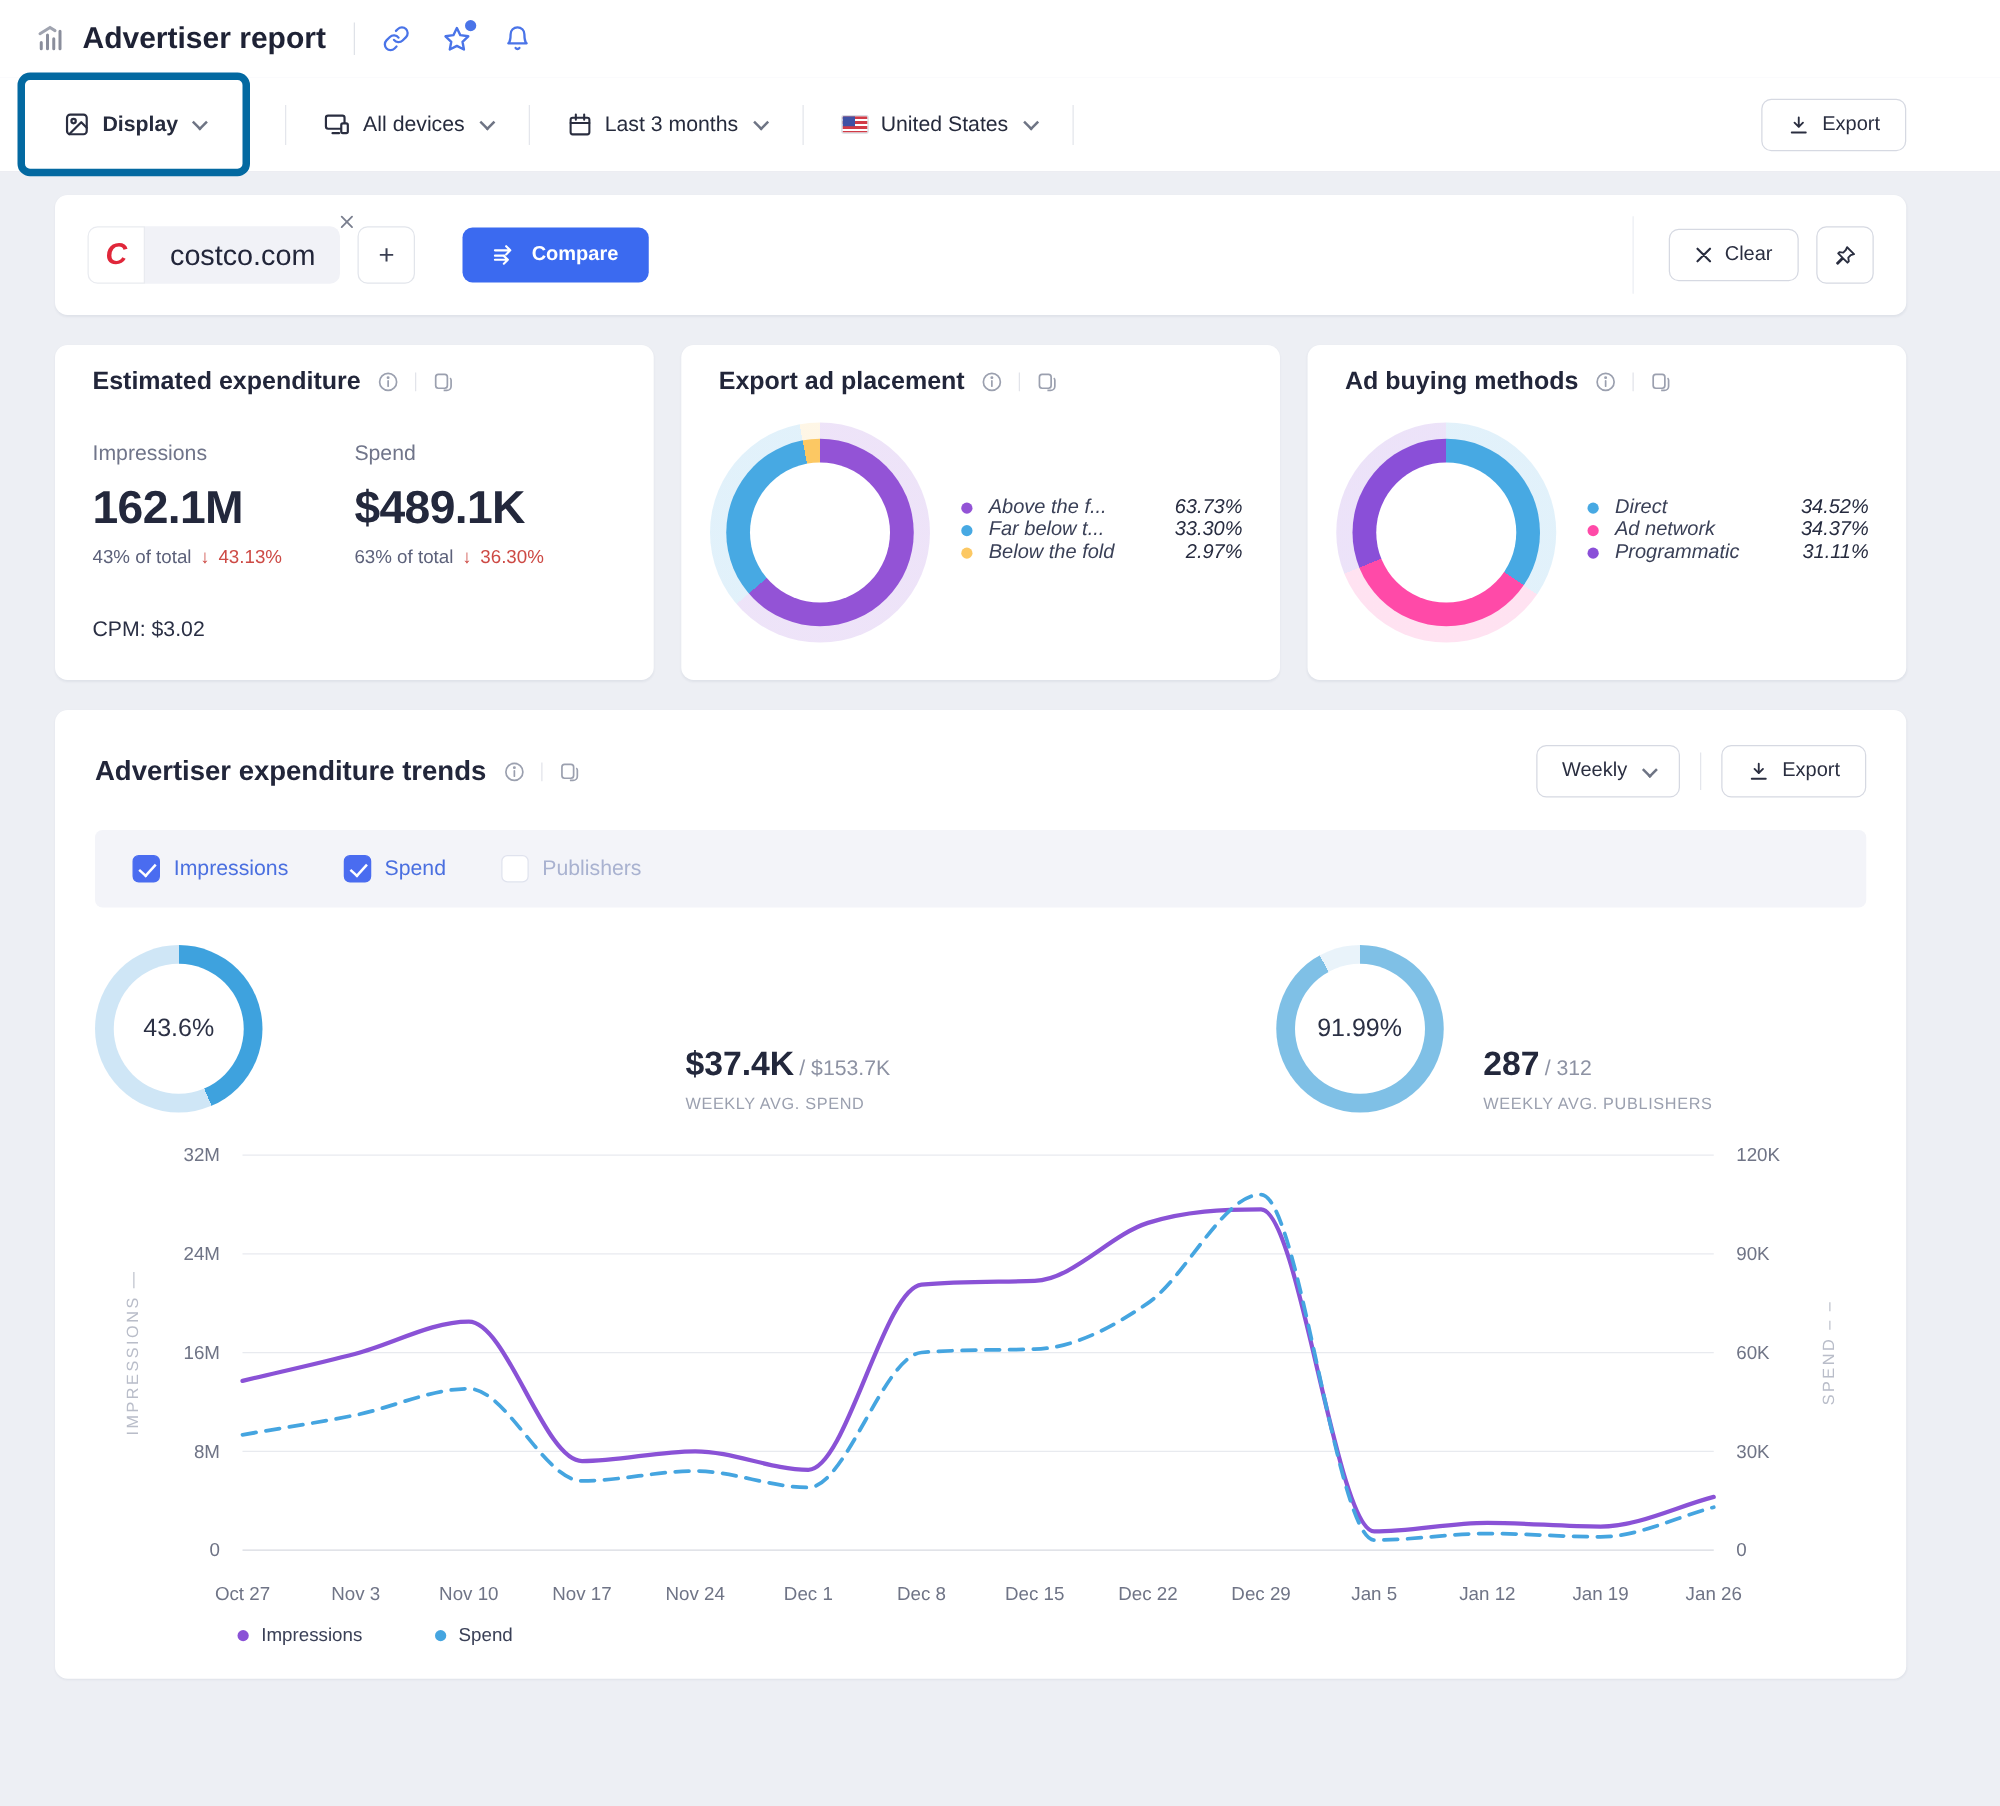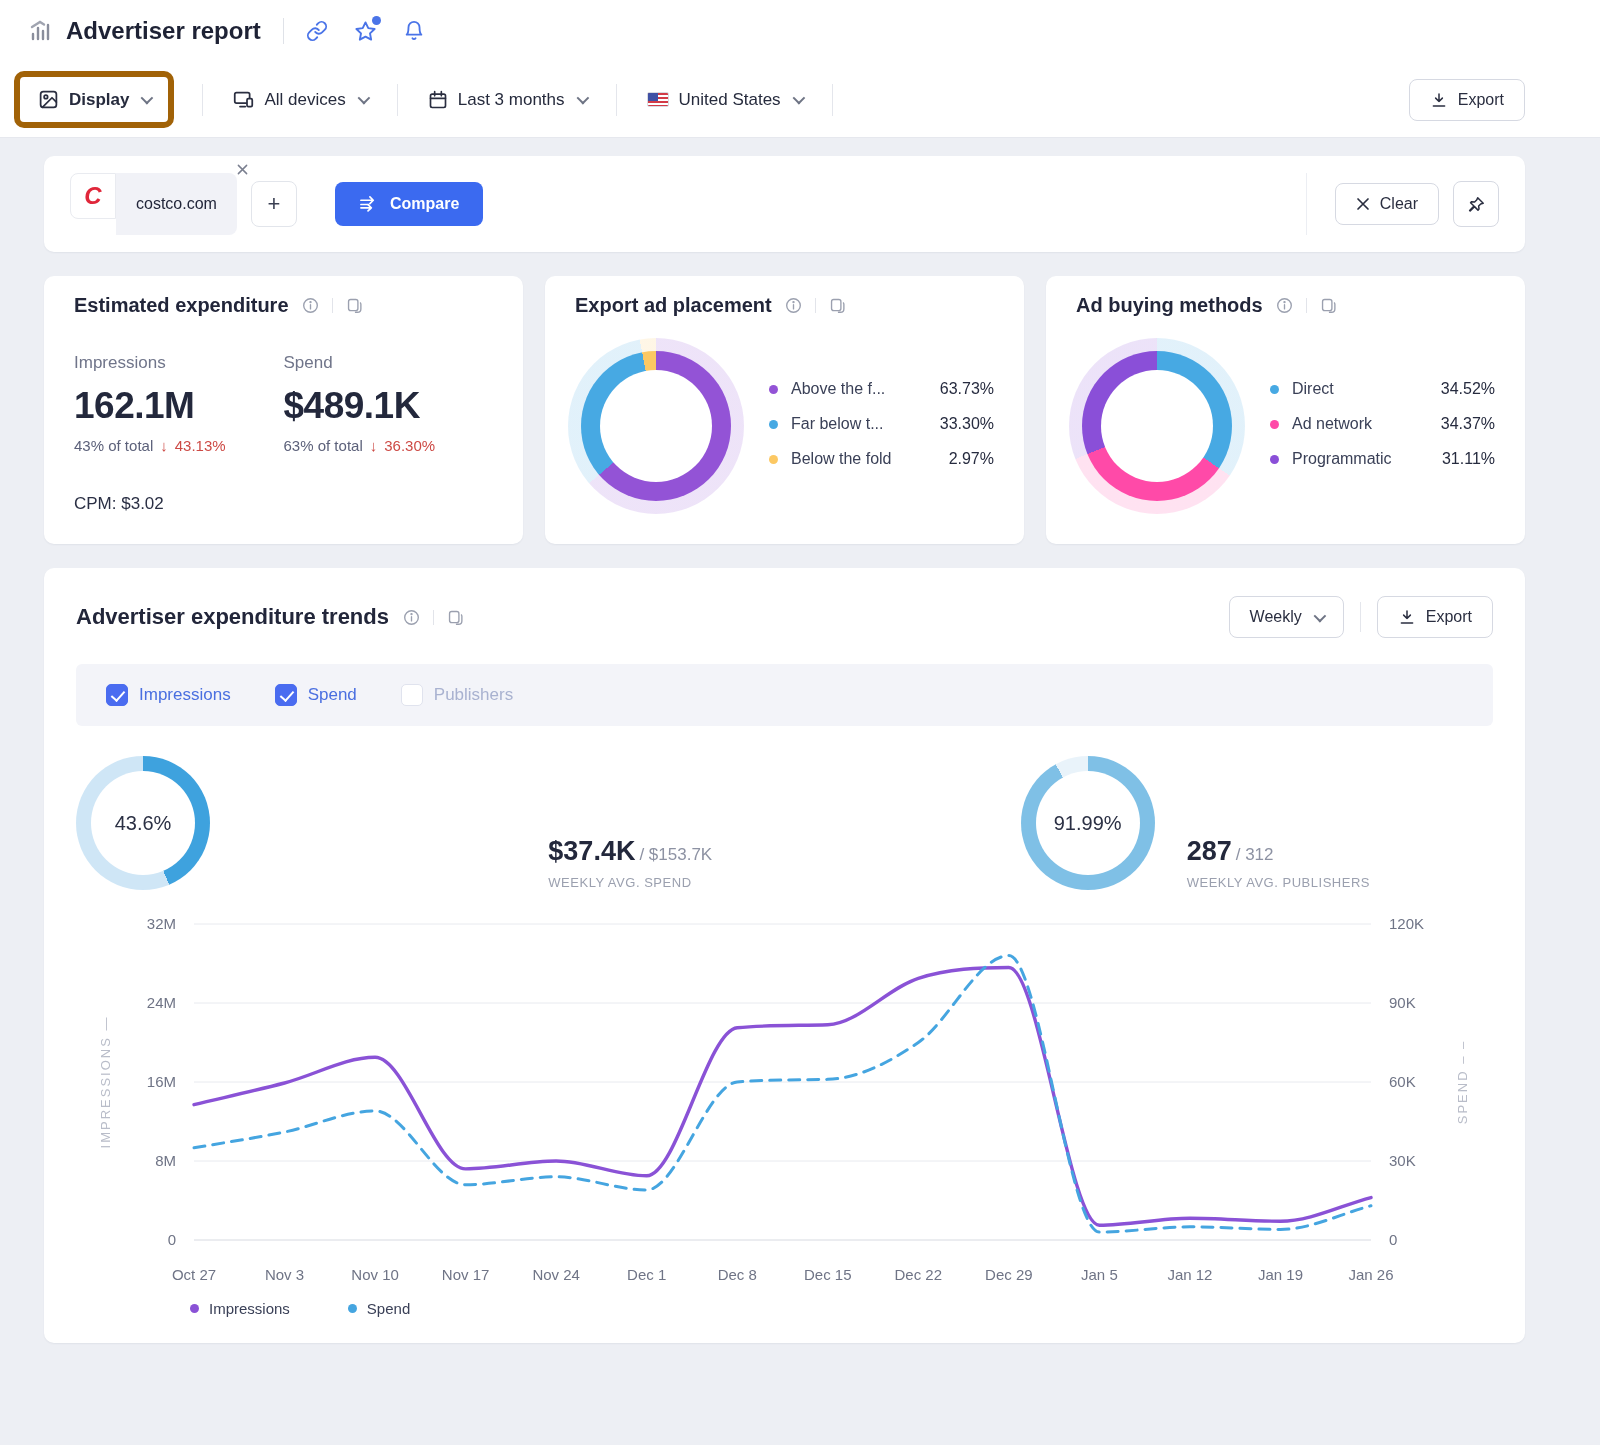--- a/index.html
+++ b/index.html
@@ -22,21 +22,21 @@
   .hdr-icons { display:flex; align-items:center; gap:26px; }
   .star-wrap { position:relative; }
   .notif-dot { position:absolute; top:-4px; right:-4px; width:9px; height:9px; border-radius:50%; background:#4a74e8; }
 
   
   .toolbar {
     background:#fff; height:76px; display:flex; align-items:center;
     padding:0 75px 0 14px; border-bottom:1px solid #e6e8ee;
   }
   .annotation-box {
-    border:6px solid #a16207; border-radius:10px; padding:2px; margin-right:14px;
+    border:6px solid #0369a1; border-radius:10px; padding:15px; margin-right:14px;
   }
   .tb-btn {
     display:flex; align-items:center; gap:10px; background:#fff; border:none;
     font-family:inherit; font-size:17px; color:#262b3d; padding:10px 16px; cursor:pointer;
     white-space:nowrap;
   }
   .tb-btn b { font-weight:600; }
   .chevron {
     width:9px; height:9px; border-right:2px solid #6e7484; border-bottom:2px solid #6e7484;
     transform:rotate(45deg) translateY(-2px); margin-left:2px; flex:none;
@@ -61,22 +61,22 @@
 
   
   .domain-bar { height:96px; display:flex; align-items:center; padding:0 26px; }
   .chip { display:flex; position:relative; }
   .chip-logo {
     width:46px; height:46px; background:#fff; border:1px solid #e9ebf0; border-radius:8px 0 0 8px;
     display:flex; align-items:center; justify-content:center;
     font-size:24px; font-weight:800; font-style:italic; color:#e0273a;
   }
   .chip-text {
-    height:62px; background:#f1f2f7; border-radius:0 8px 8px 0; display:flex; align-items:center;
-    padding:0 20px; font-size:16px; color:#22263a;
+    height:46px; background:#f1f2f7; border-radius:0 8px 8px 0; display:flex; align-items:center;
+    padding:0 20px; font-size:23px; color:#22263a;
   }
   .chip-close { position:absolute; top:-11px; right:-13px; cursor:pointer; padding:2px; }
   .plus-btn {
     width:46px; height:46px; margin-left:14px; background:#fff; border:1px solid #e2e5eb;
     border-radius:8px; font-size:22px; color:#3a3f52; cursor:pointer; font-family:inherit;
     display:flex; align-items:center; justify-content:center;
   }
   .compare-btn {
     margin-left:38px; display:flex; align-items:center; gap:12px; background:#3b6af0; color:#fff;
     border:none; border-radius:8px; padding:13px 24px; font-family:inherit; font-size:16px;
@@ -101,21 +101,21 @@
   .metric-sub { display:flex; align-items:center; gap:7px; margin-top:10px; font-size:15px; color:#5c617a; }
   .neg { color:#cd4a45; }
   .cpm { margin-top:40px; font-size:17px; color:#2a2f44; }
 
   
   .donut-body { display:flex; align-items:center; margin-top:30px; }
   .donut-wrap { position:relative; width:150px; height:150px; margin:4px 38px 0 6px; flex:none; }
   .halo { position:absolute; inset:-13px; border-radius:50%; opacity:.16; }
   .donut { position:absolute; inset:0; border-radius:50%; }
   .donut::after { content:""; position:absolute; inset:19px; background:#fff; border-radius:50%; }
-  .dlegend { display:flex; flex-direction:column; gap:17px; flex:1; min-width:0; }
+  .dlegend { display:flex; flex-direction:column; flex:1; min-width:0;font-style:italic; }
   .dlegend-row { display:flex; align-items:center; font-size:16px; }
   .dot { width:9px; height:9px; border-radius:50%; margin-right:13px; flex:none; }
   .dlegend-label { color:#3a4057; white-space:nowrap; }
   .dlegend-val { margin-left:auto; color:#262b3f; }
 
   
   .trends { padding:28px 32px 26px; }
   .trends-header { display:flex; align-items:center; }
   .trends-title { font-size:22px; font-weight:700; color:#22263a; }
   .trends-header .right { margin-left:auto; display:flex; align-items:center; }

